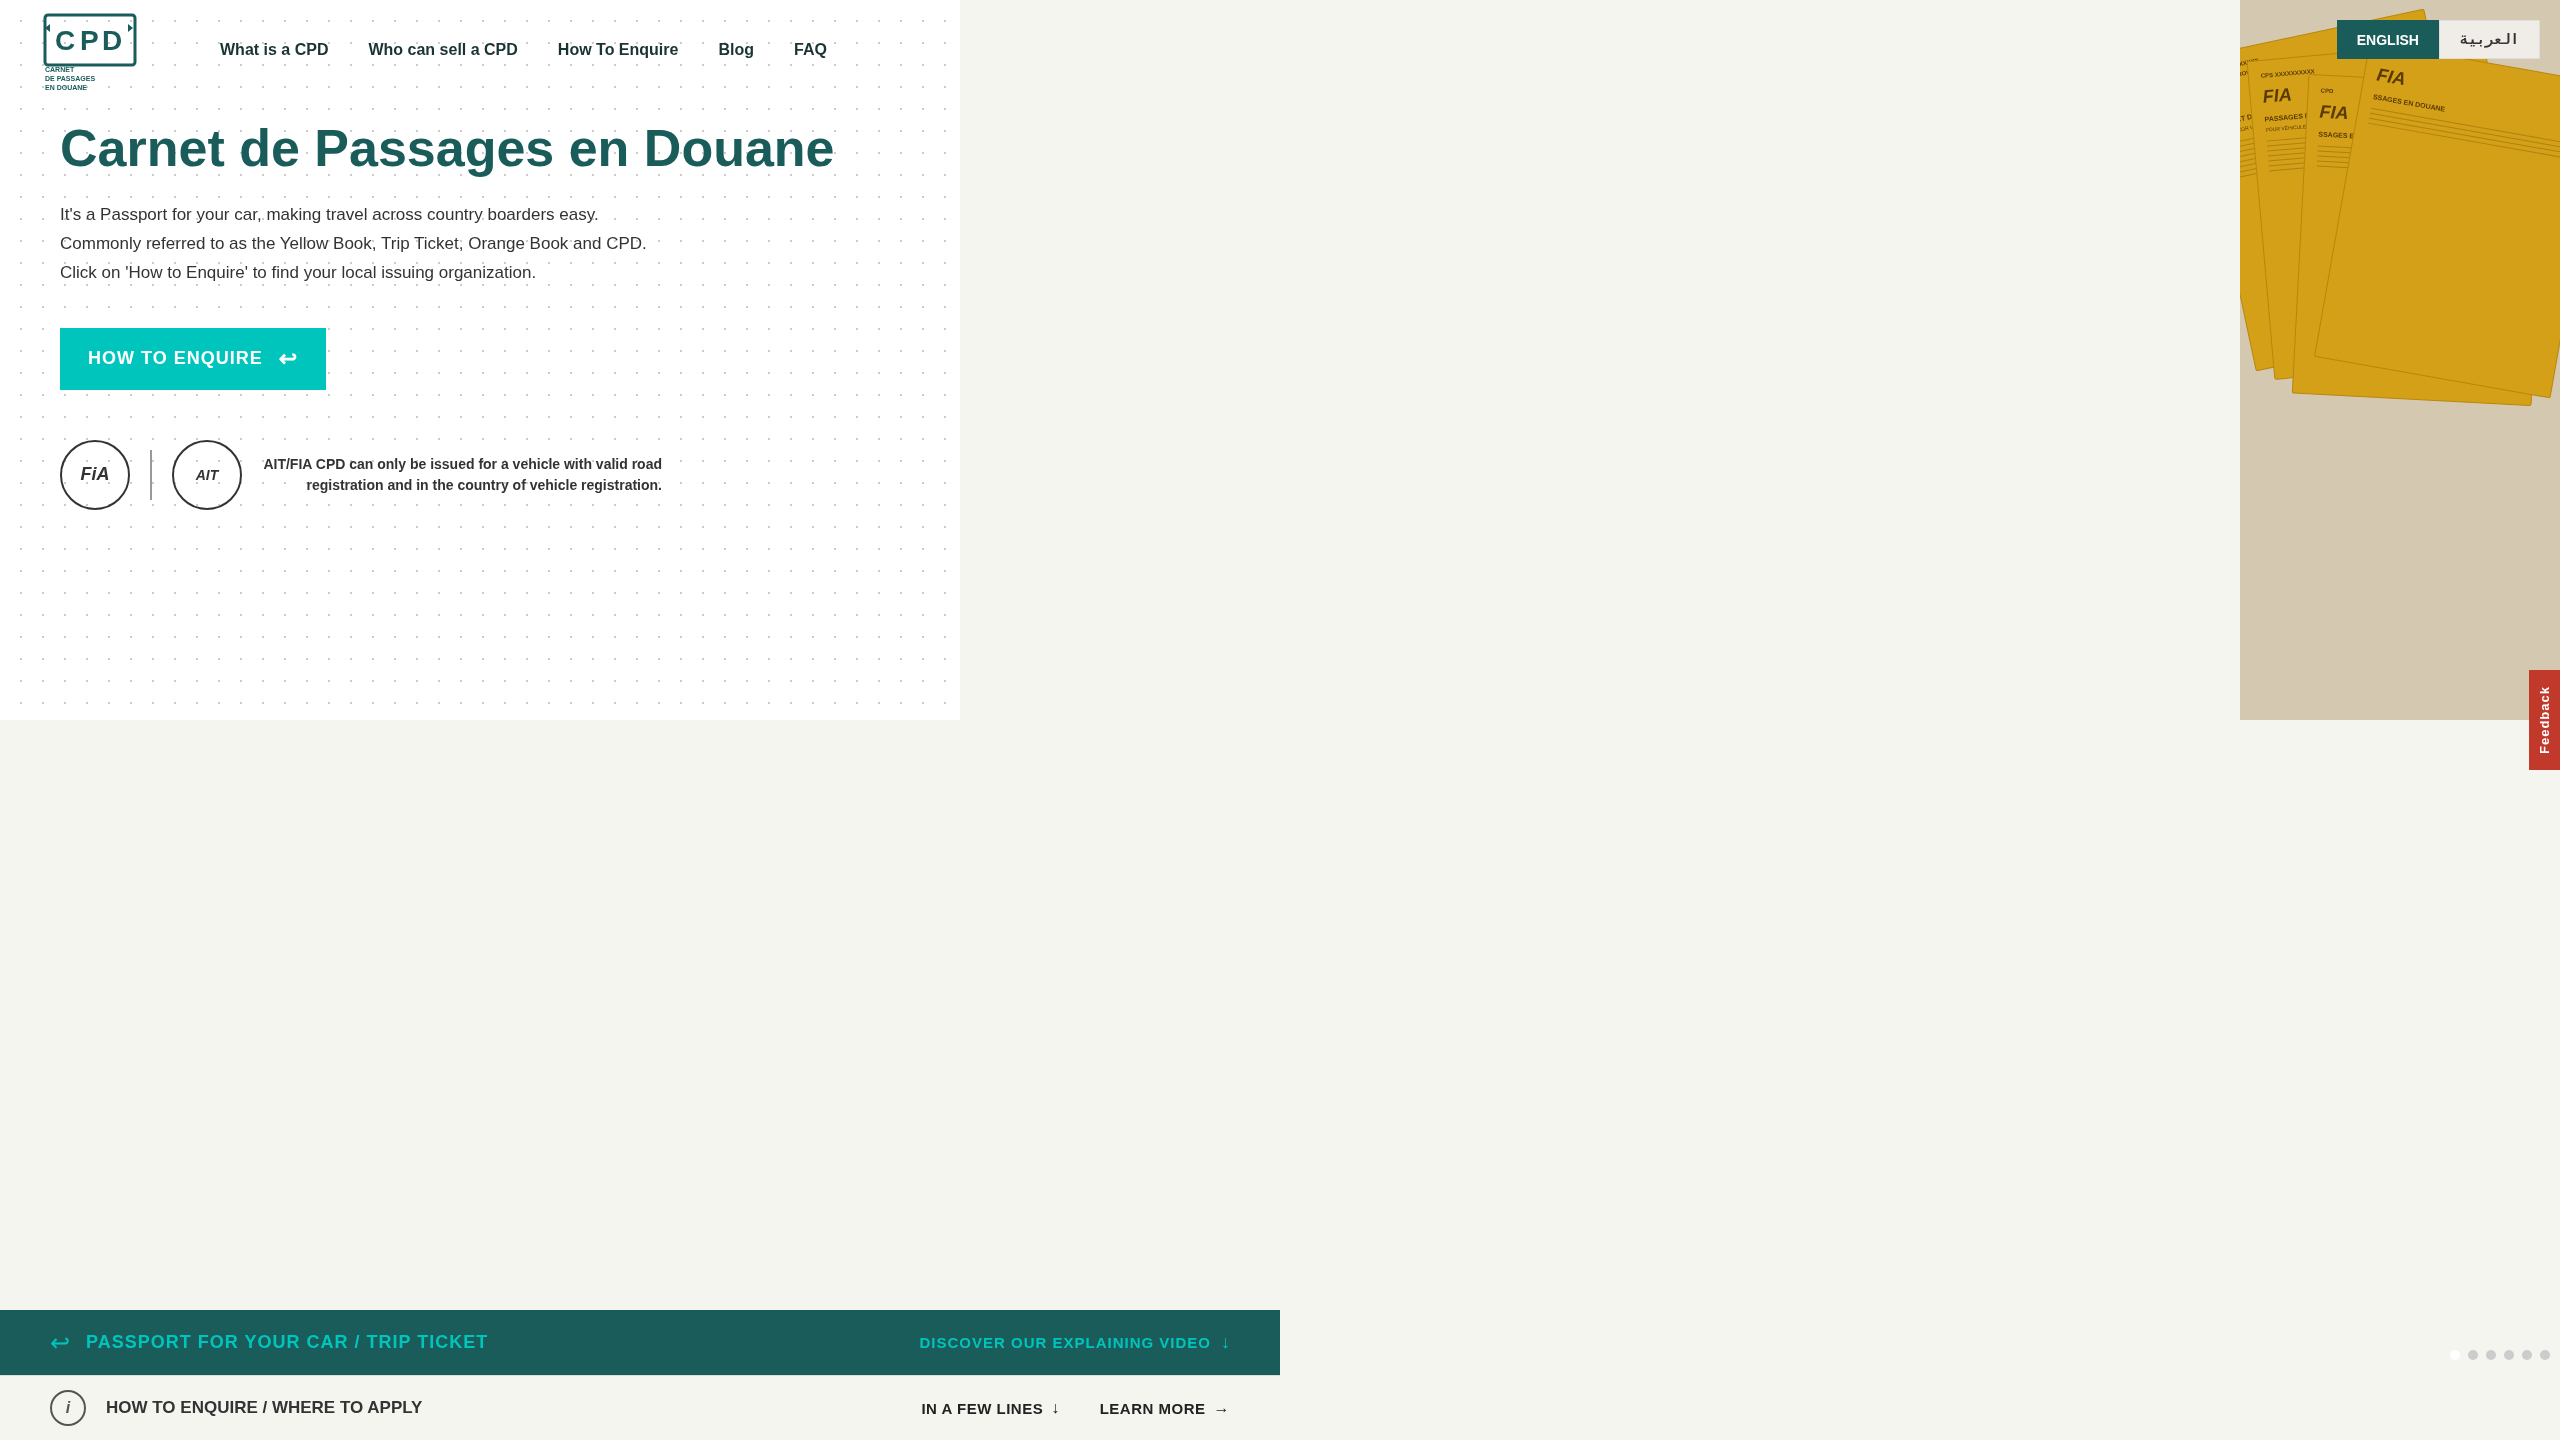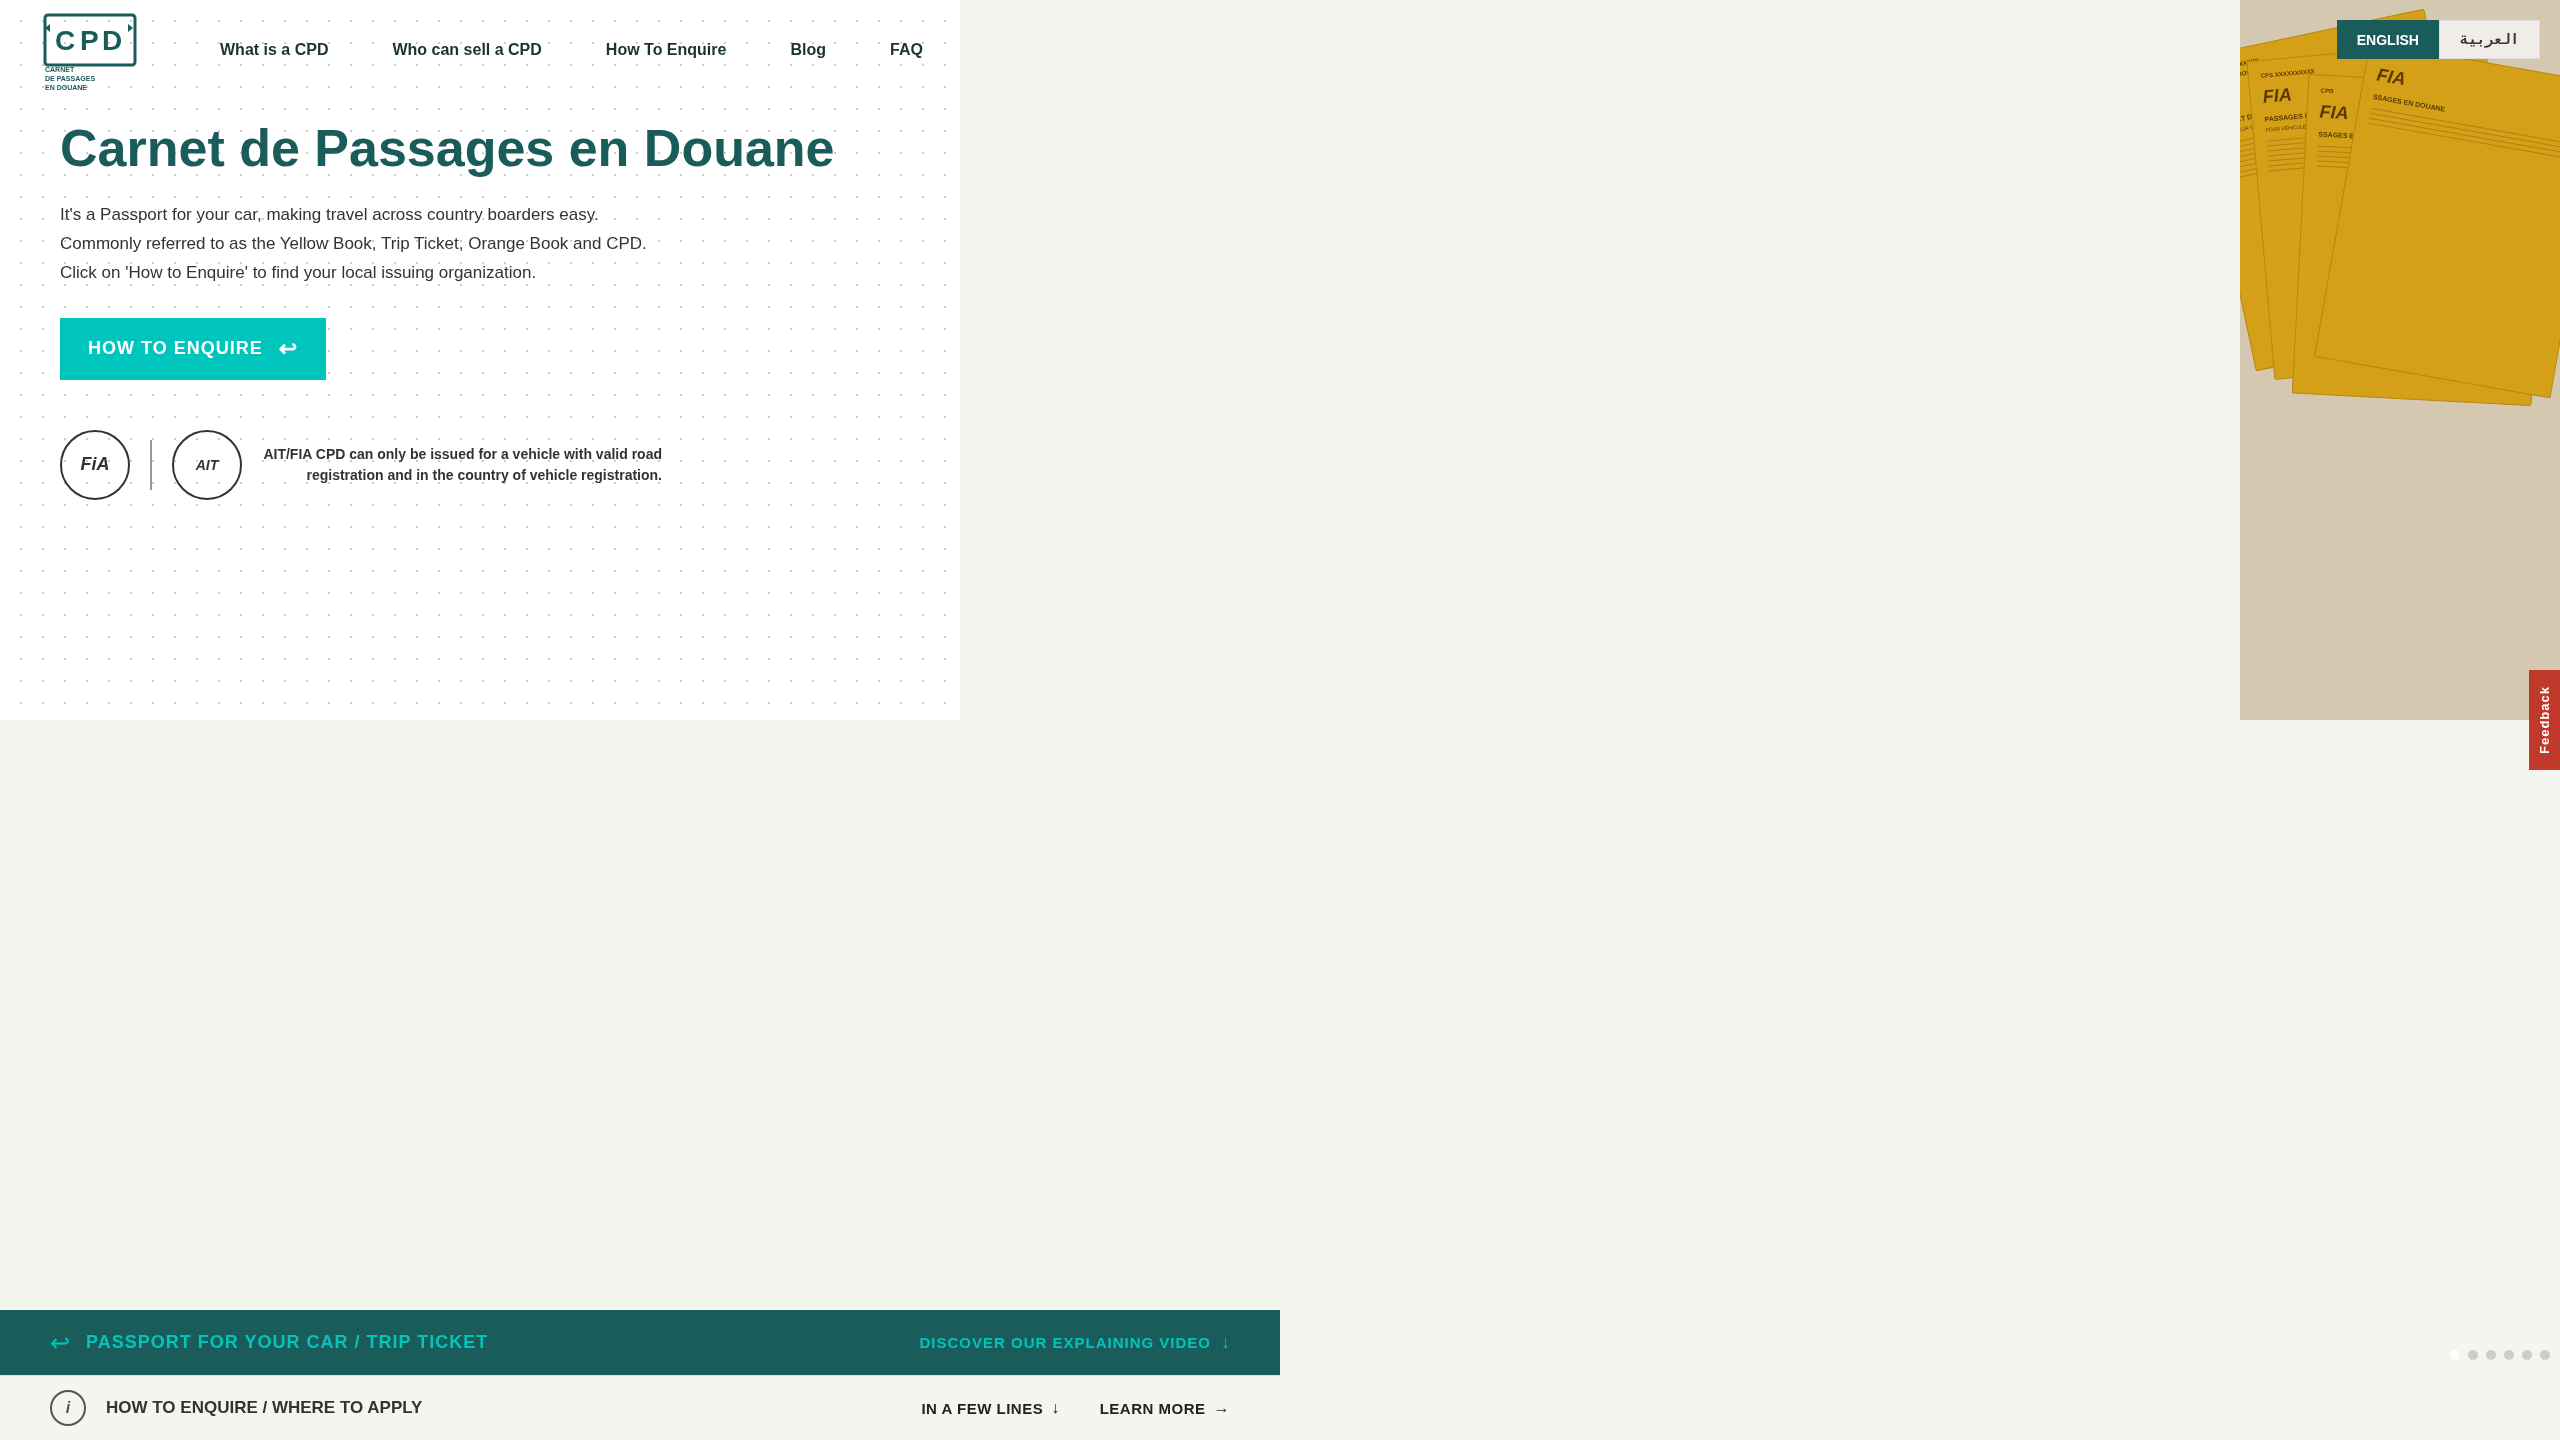--- a/index.html
+++ b/index.html
@@ -58,21 +58,21 @@
     }
 
     .logo-svg {
       width: 120px;
       height: 80px;
     }
 
     .nav-links {
       display: flex;
       align-items: flex-start;
-      gap: 64px;
+      gap: 40px;
       flex: 1;
     }
 
     .nav-link {
       color: #1a3333;
       text-decoration: none;
       font-size: 16px;
       font-weight: 600;
       white-space: nowrap;
       cursor: pointer;
@@ -124,21 +124,21 @@
       color: #1a5c5a;
       margin-bottom: 24px;
       line-height: 1.1;
     }
 
     .hero-description {
       font-size: 17px;
       color: #333;
       line-height: 1.7;
       max-width: 780px;
-      margin-bottom: 30px;
+      margin-bottom: 40px;
     }
 
     
     .cta-button {
       display: inline-flex;
       align-items: center;
       gap: 16px;
       background: #00c5bd;
       color: white;
       padding: 18px 28px;

